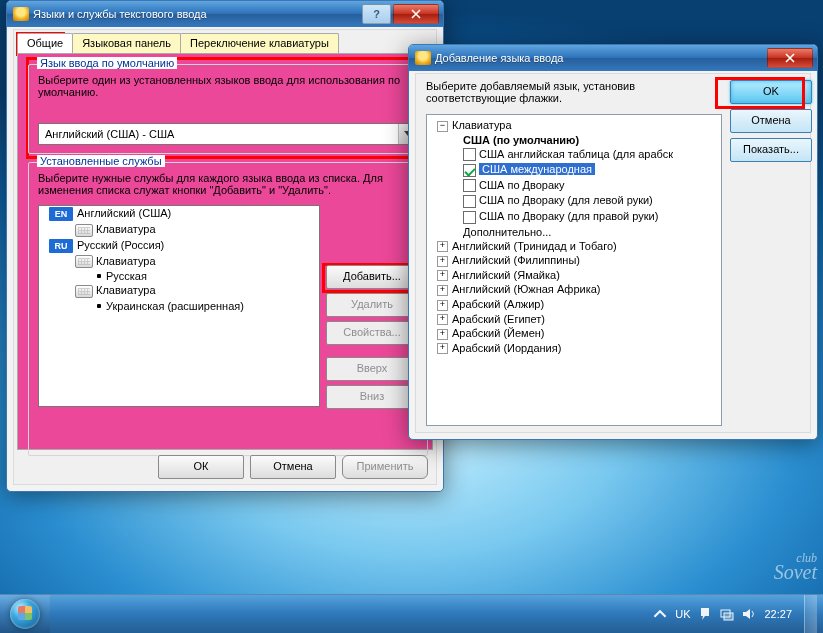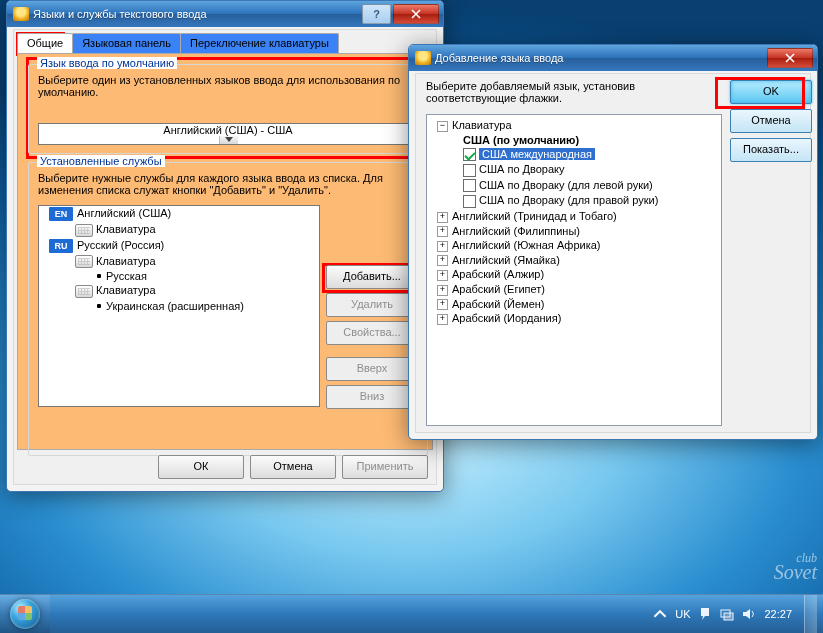--- a/index.html
+++ b/index.html
@@ -62,44 +62,44 @@
   }
   .tbtn svg { width: 10px; height: 10px; }
   .client { position: absolute; left:6px; right:6px; top:28px; bottom:6px;
     background:#f0f0f0; border:1px solid #dadada; }
 
   
   #w1 { left: 6px; top: 0; width: 436px; height: 490px; }
   #w1 .tabs { display:flex; margin:3px 0 0 3px; }
   .tab {
     height: 19px; padding: 0 9px; line-height: 19px;
-    border:1px solid #aaa; background:#3b82f6; border-bottom:none;
+    border:1px solid #aaa; background:#fef9c3; border-bottom:none;
     border-radius: 2px 2px 0 0; margin-right:-1px; font-size:11px;
     position:relative;
   }
   .tab.active { background:#fff; z-index:2; }
   .tab-hi { position:absolute; border:2px solid #ff0000; padding:1px;
     height:18px; box-sizing:content-box; pointer-events:none; }
   .tab-page { position:absolute; left:3px; right:3px; top:23px; bottom:34px;
-    border:1px solid #aaa; background:#fdba74; }
+    border:1px solid #aaa; background:#ec4899; }
 
   .group {
     position:absolute; border:1px solid #d6d6d6; border-radius:2px;
   }
   .group-label{
     position:absolute; top:-8px; left:8px; background:#fff;
     padding:0 3px; color:#003399; font-size:11px;
   }
   #g-def { left:10px; top:10px; width:398px; height:88px; }
   #g-def-hi{ position:absolute; left:8px; top:3px; width:400px; height:96px;
     border:3px solid #ff0000; pointer-events:none; }
   #g-def .desc{ position:absolute; left:9px; top:9px; right:9px; color:#000; }
   .combo {
     position:absolute; left:9px; right:9px; bottom:8px; height:20px;
-    border:1px solid #777; background:#fff; display:flex; align-items:center;flex-direction:column;
+    border:1px solid #777; background:#fff; display:flex; align-items:center;
   }
   .combo .val{ padding:0 6px; flex:1; }
   .combo .arrow{ width:18px; height:100%; border-left:1px solid #bbb;
     background:linear-gradient(#f8f8f8,#d8d8d8);
     display:flex;align-items:center;justify-content:center; }
 
   #g-inst { left:10px; top:108px; width:398px; height:292px; }
   #g-inst .desc{ position:absolute; left:9px; top:9px; right:9px; color:#000; }
   #tree1 {
     position:absolute; left:9px; top:42px; width:280px; height:200px;
@@ -136,21 +136,21 @@
   #btn-add{ top:102px; } #btn-del{ top:130px; } #btn-prop{ top:158px;}
   #btn-up{ top:194px;} #btn-down{ top:222px;}
   #btn-add-hi{ position:absolute; right:7px; top:100px; width:92px; height:24px;
     border:3px solid #ff0000; pointer-events:none; }
 
   .dlg-btns{ position:absolute; right:8px; bottom:5px; display:flex; gap:6px; }
   .dlg-btn{
     width:84px; height:22px; border:1px solid #8a8a8a; border-radius:2px;
     background:linear-gradient(#fbfbfb,#dddddd); text-align:center; line-height:20px;
   }
-  .dlg-btn.disabled{ color:#8e8e8e; }
+  .dlg-btn.disabled{ color:#8e8e8e;border-radius:6px; }
 
   
   #w2 { left:408px; top:44px; width:408px; height:394px; }
   #w2 .client{ left:6px; right:6px; top:28px; bottom:6px; }
   #w2 .desc2{ position:absolute; left:10px; top:6px; width:290px; color:#000; }
   #tree2{
     position:absolute; left:10px; top:40px; width:294px; height:304px;
     border:1px solid #8d9bab; background:#fff; overflow:auto;
     padding:3px 0;
   }
@@ -291,28 +291,30 @@
             <path d="M1 1 L9 9 M9 1 L1 9" stroke="#fff" stroke-width="1.6"></path>
           </svg>
       </span>
     </div>
     <div class="client">
       <div class="desc2">Выберите добавляемый язык, установив соответствующие флажки.</div>
 
       <div id="tree2">
           <div class="t-row ind1"><span class="expander">−</span>Клавиатура</div>
           <div class="t-row ind2"><b>США (по умолчанию)</b></div>
+          <div class="t-row ind2"><span class="chk"></span>США английская таблица (для арабск</div>
           <div class="t-row ind2"><span class="chk on"></span><span class="sel">США международная</span></div>
           <div class="t-row ind2"><span class="chk"></span>США по Двораку</div>
           <div class="t-row ind2"><span class="chk"></span>США по Двораку (для левой руки)</div>
           <div class="t-row ind2"><span class="chk"></span>США по Двораку (для правой руки)</div>
+          <div class="t-row ind2">Дополнительно...</div>
           <div class="t-row ind1"><span class="expander">+</span>Английский (Тринидад и Тобаго)</div>
           <div class="t-row ind1"><span class="expander">+</span>Английский (Филиппины)</div>
+          <div class="t-row ind1"><span class="expander">+</span>Английский (Ямайка)</div>
           <div class="t-row ind1"><span class="expander">+</span>Английский (Южная Африка)</div>
-          <div class="t-row ind1"><span class="expander">+</span>Английский (Ямайка)</div>
           <div class="t-row ind1"><span class="expander">+</span>Арабский (Алжир)</div>
           <div class="t-row ind1"><span class="expander">+</span>Арабский (Египет)</div>
           <div class="t-row ind1"><span class="expander">+</span>Арабский (Йемен)</div>
           <div class="t-row ind1"><span class="expander">+</span>Арабский (Иордания)</div>
         </div>
 
       <div class="right-btns">
         <div class="r-btn ok">OK</div>
         <div class="r-btn">Отмена</div>
         <div class="r-btn">Показать...</div>

